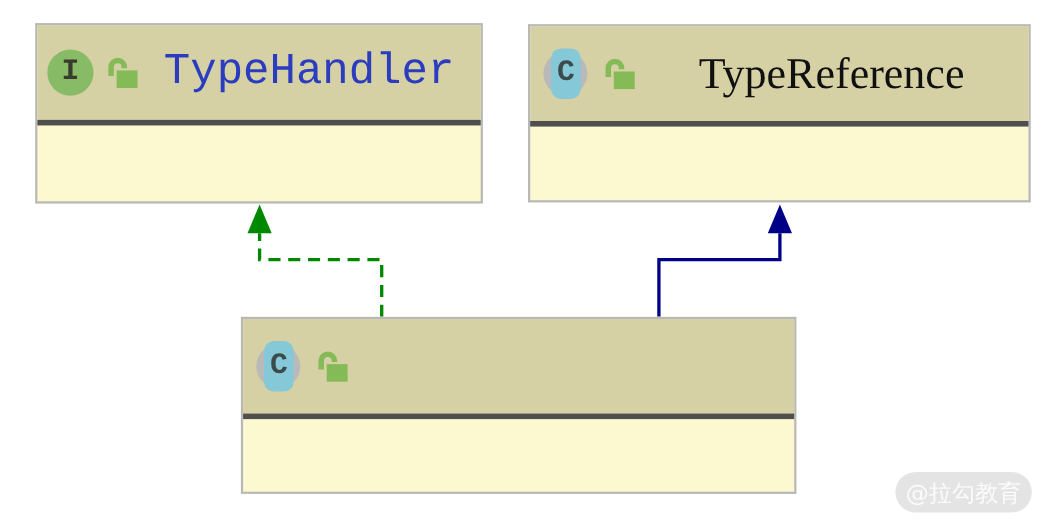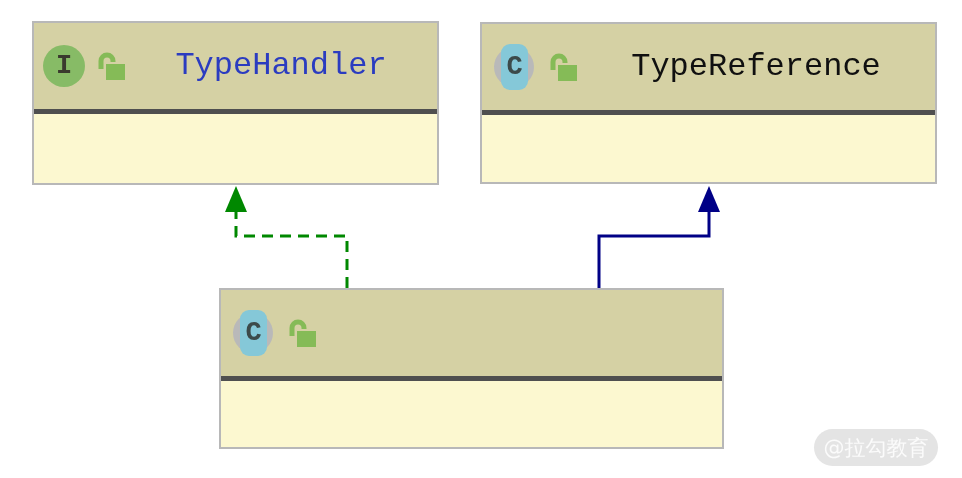--- a/index.html
+++ b/index.html
@@ -14,24 +14,24 @@
     position:absolute; box-sizing:border-box;
     background:#fcf8d0; border:2px solid #b8b8b8;
   }
   .hdr {
     height:86px; box-sizing:content-box;
     background:#d5d1a4; border-bottom:5px solid #4f4f4f;
     display:flex; align-items:center; gap:9px; padding:0 12px 0 9px;
   }
   .node-title {
     flex:1; text-align:center; white-space:nowrap;
-    font-size:32px; line-height:1; letter-spacing:0;
+    font-size:40px; line-height:1; letter-spacing:0;
   }
   .title-interface { color:#2b3cc0; }
-  .title-class { color:#101010; }
+  .title-class { color:#101010;font-family:Liberation Serif, serif; }
   .node-body { height:100%; }
 
   
   .ifc-icon {
     width:42px; height:42px; border-radius:50%; background:#87bb66;
     display:flex; align-items:center; justify-content:center; flex:0 0 auto;
   }
   .ifc-icon .glyph { font-size:27px; font-weight:bold; color:#3a3a2e; }
 
   

